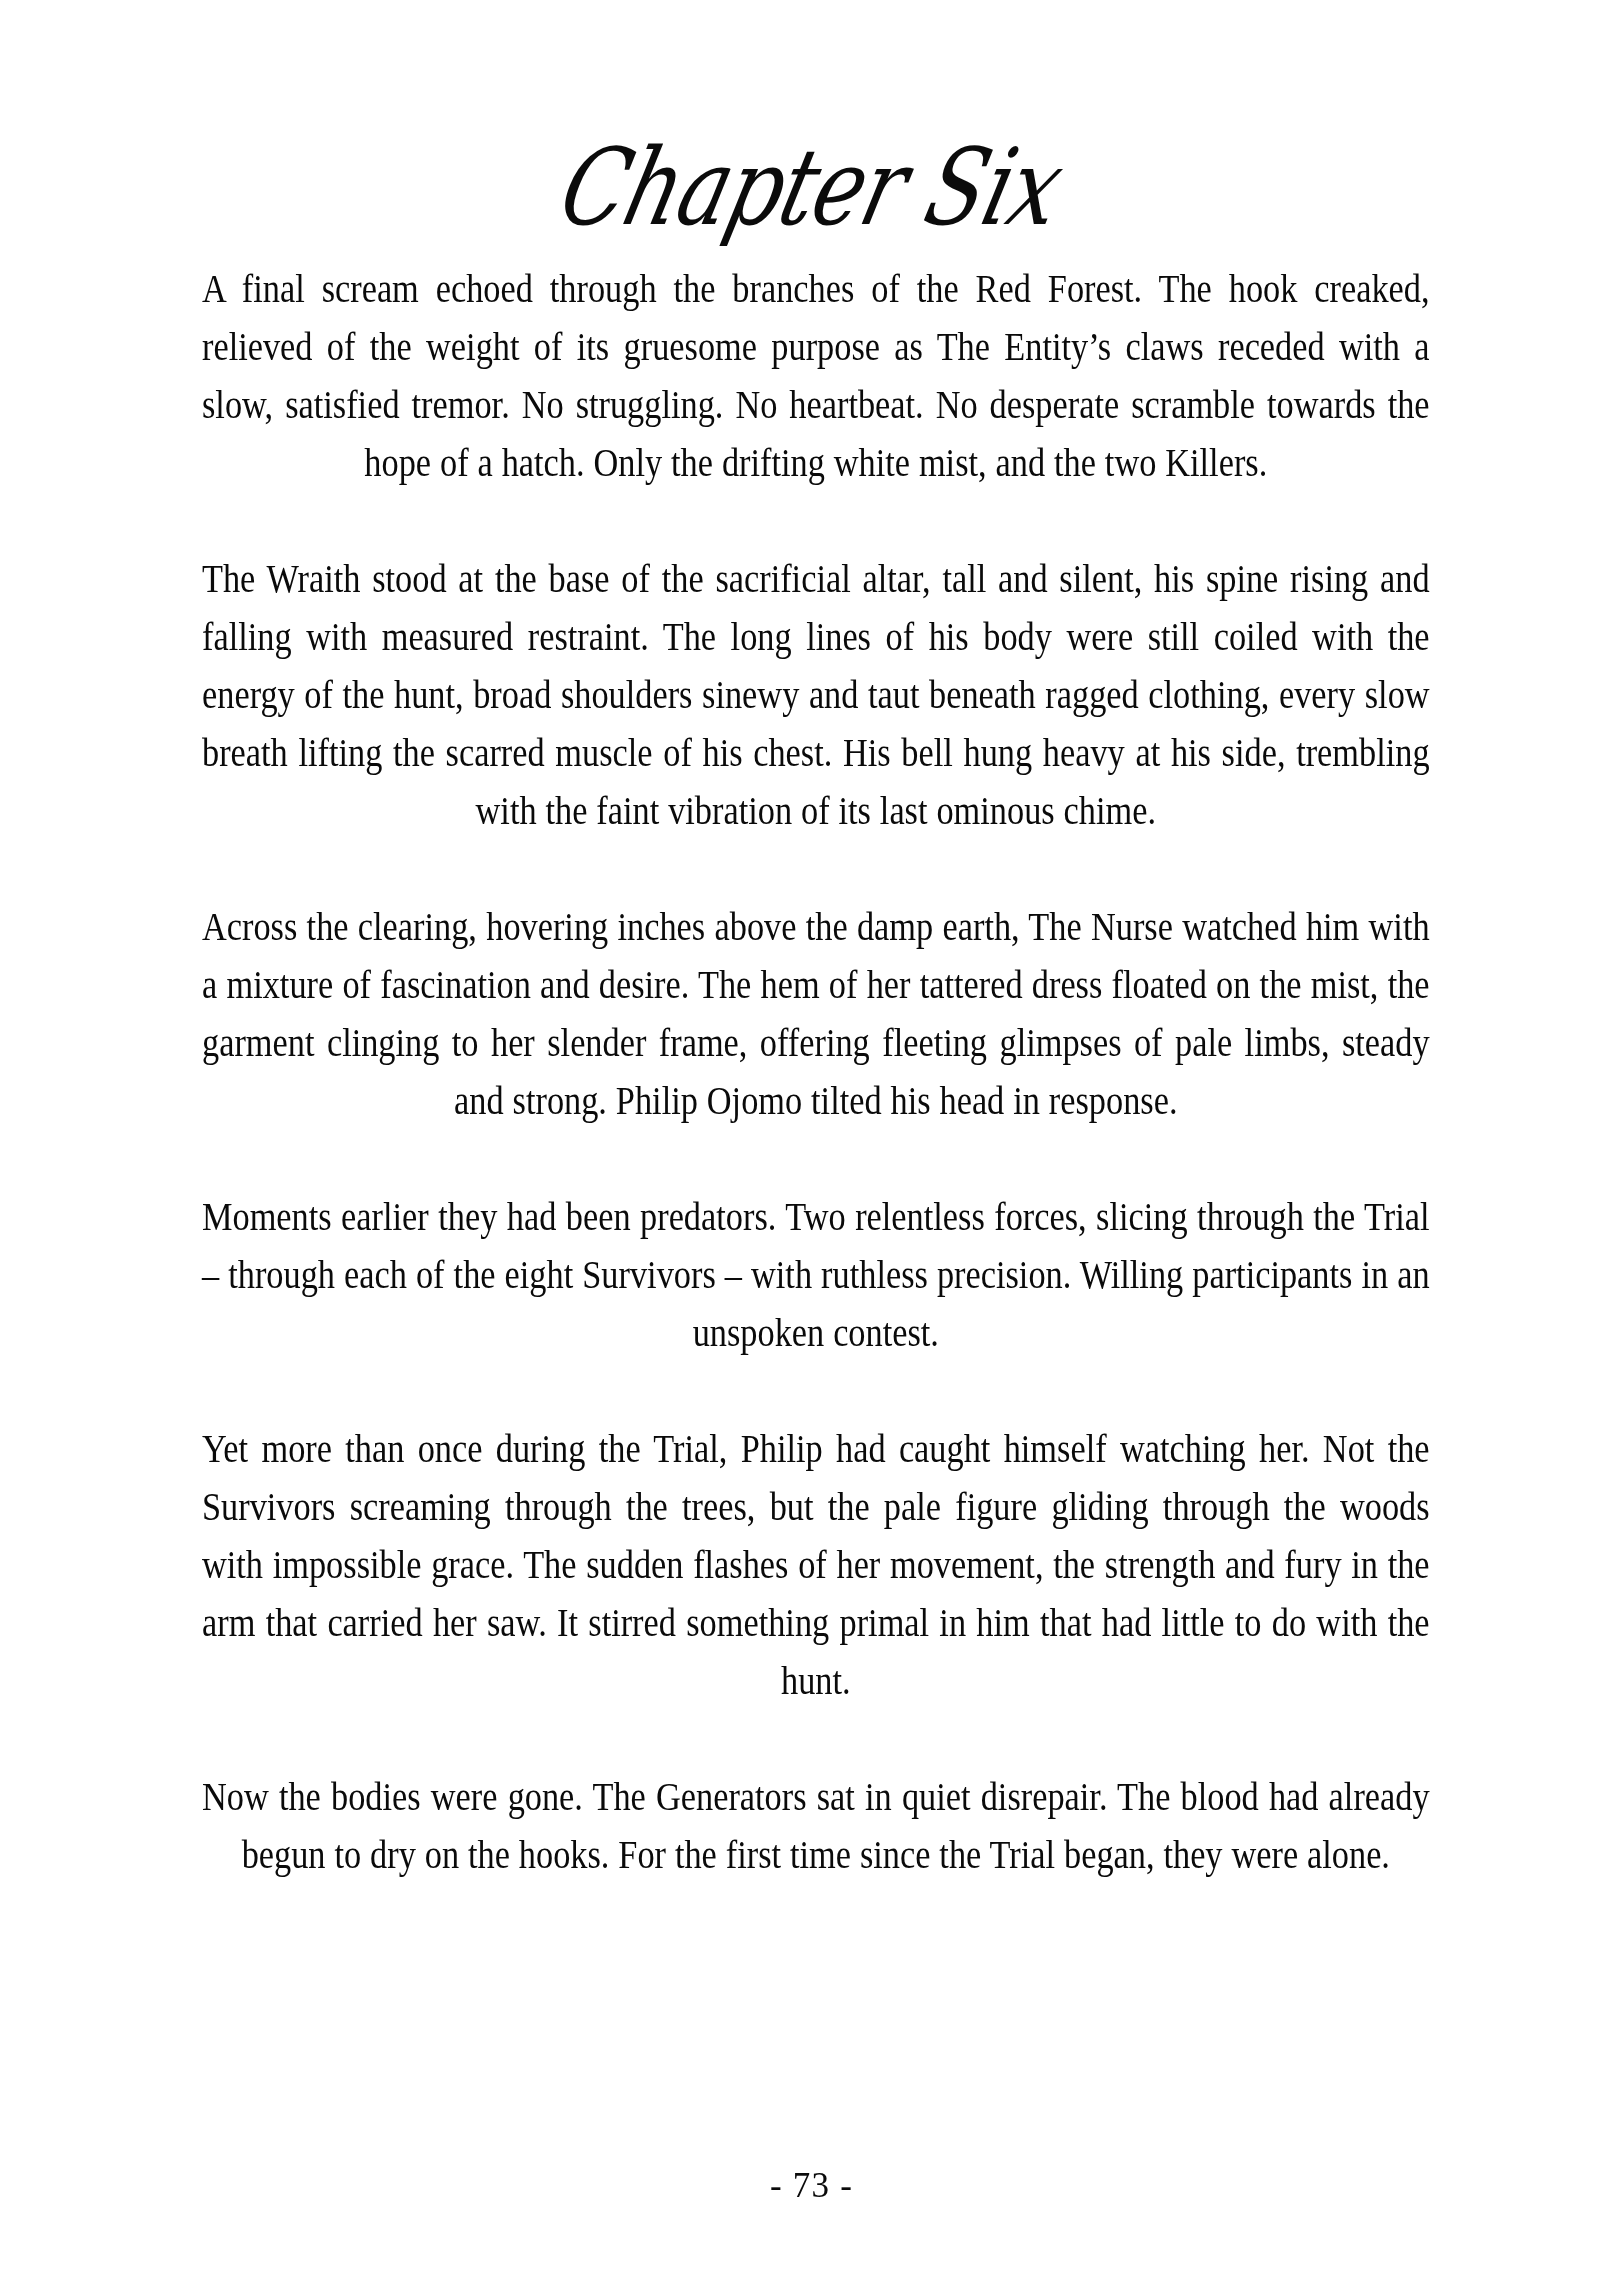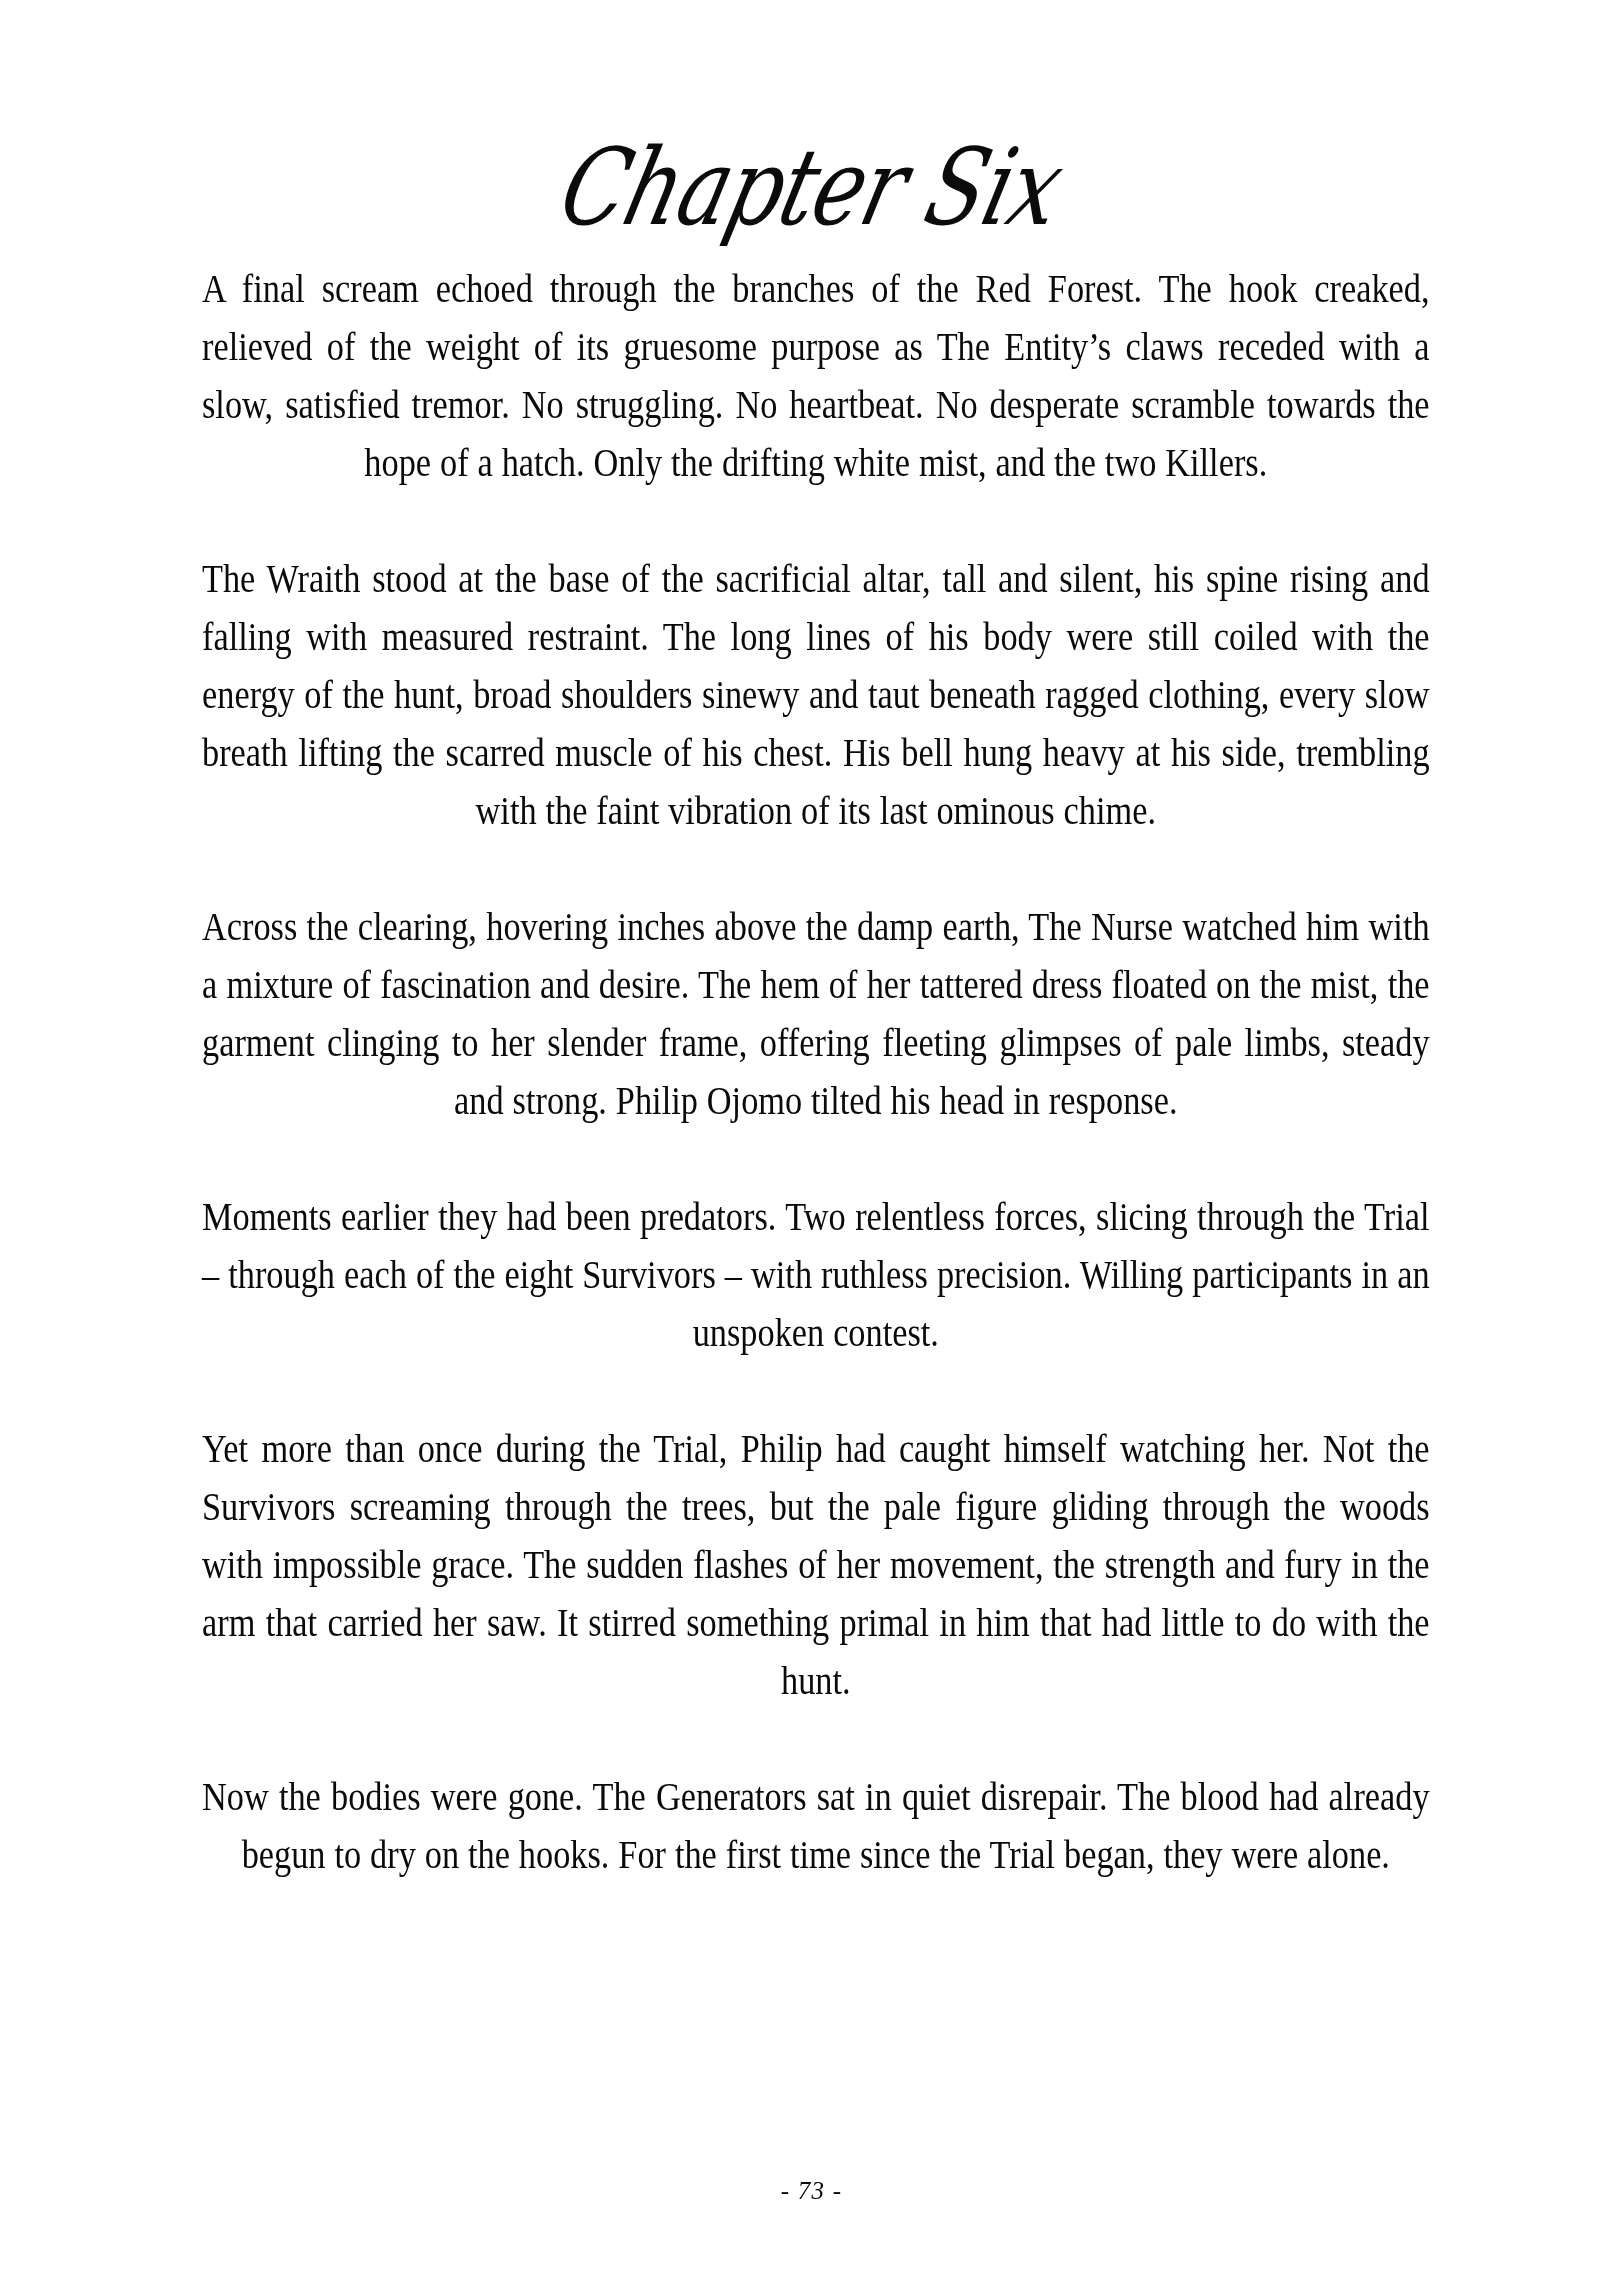--- a/index.html
+++ b/index.html
@@ -68,25 +68,24 @@
   }
 
   
   .page-folio {
     position: absolute;
     left: 0;
     bottom: 70px;
     width: 1623px;
     text-align: center;
     font-family: "Liberation Serif", "DejaVu Serif", serif;
-    font-size: 25px;
+    font-size: 35px;
     line-height: 1;
     color: #0a0a0a;
     letter-spacing: 1.2px;
-    font-style: italic;
   }
 </style>
 </head>
 <body>
 
 <div class="page">
 
   <h1 class="chapter-title">Chapter Six</h1>
 
   <div class="text-column">

